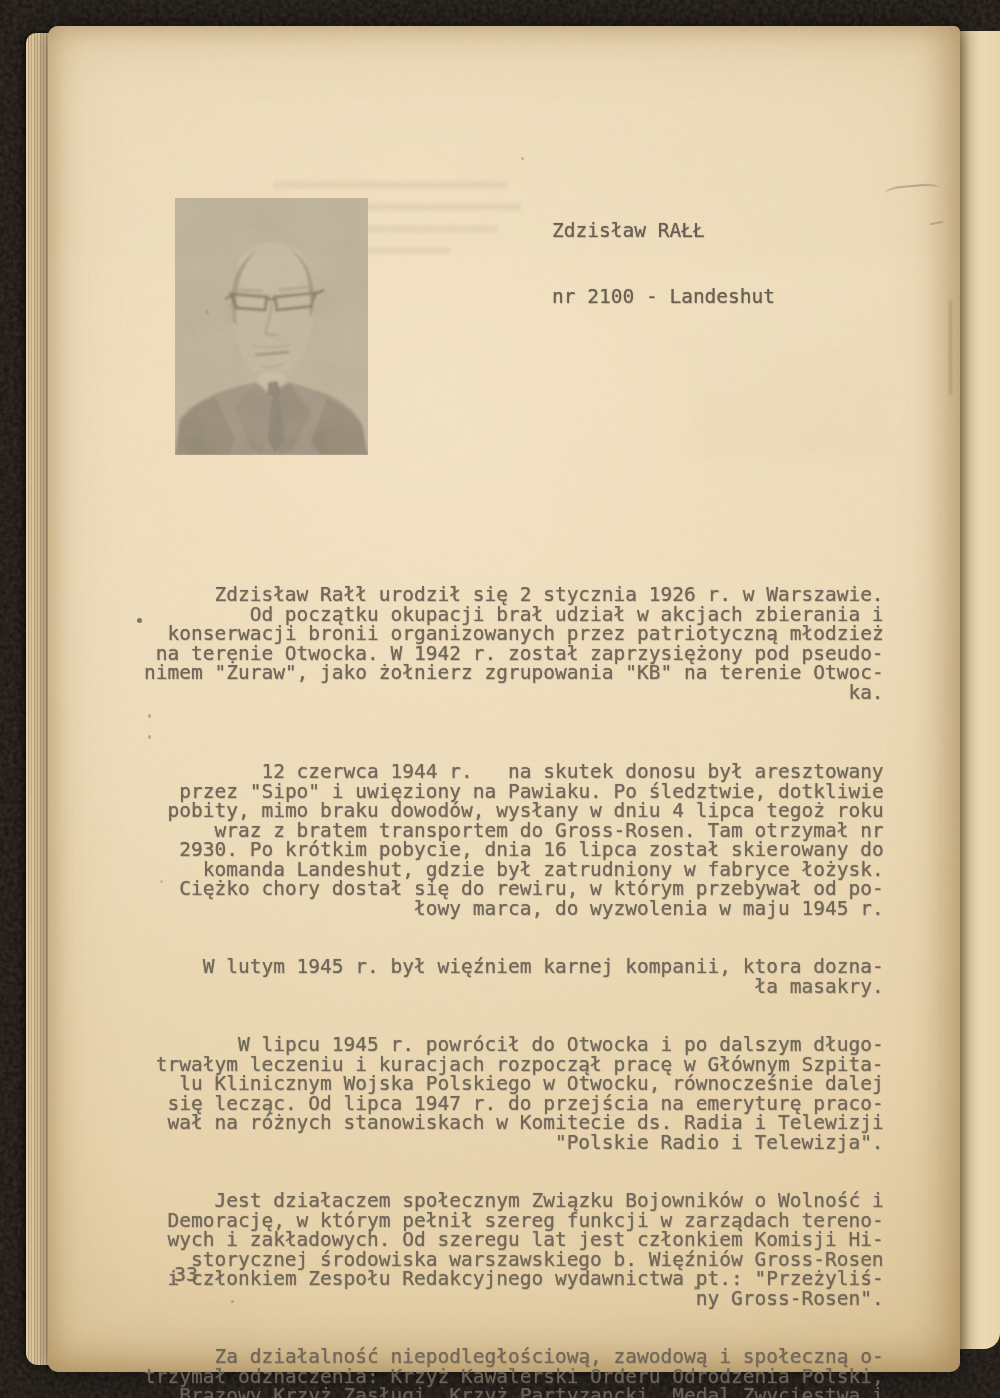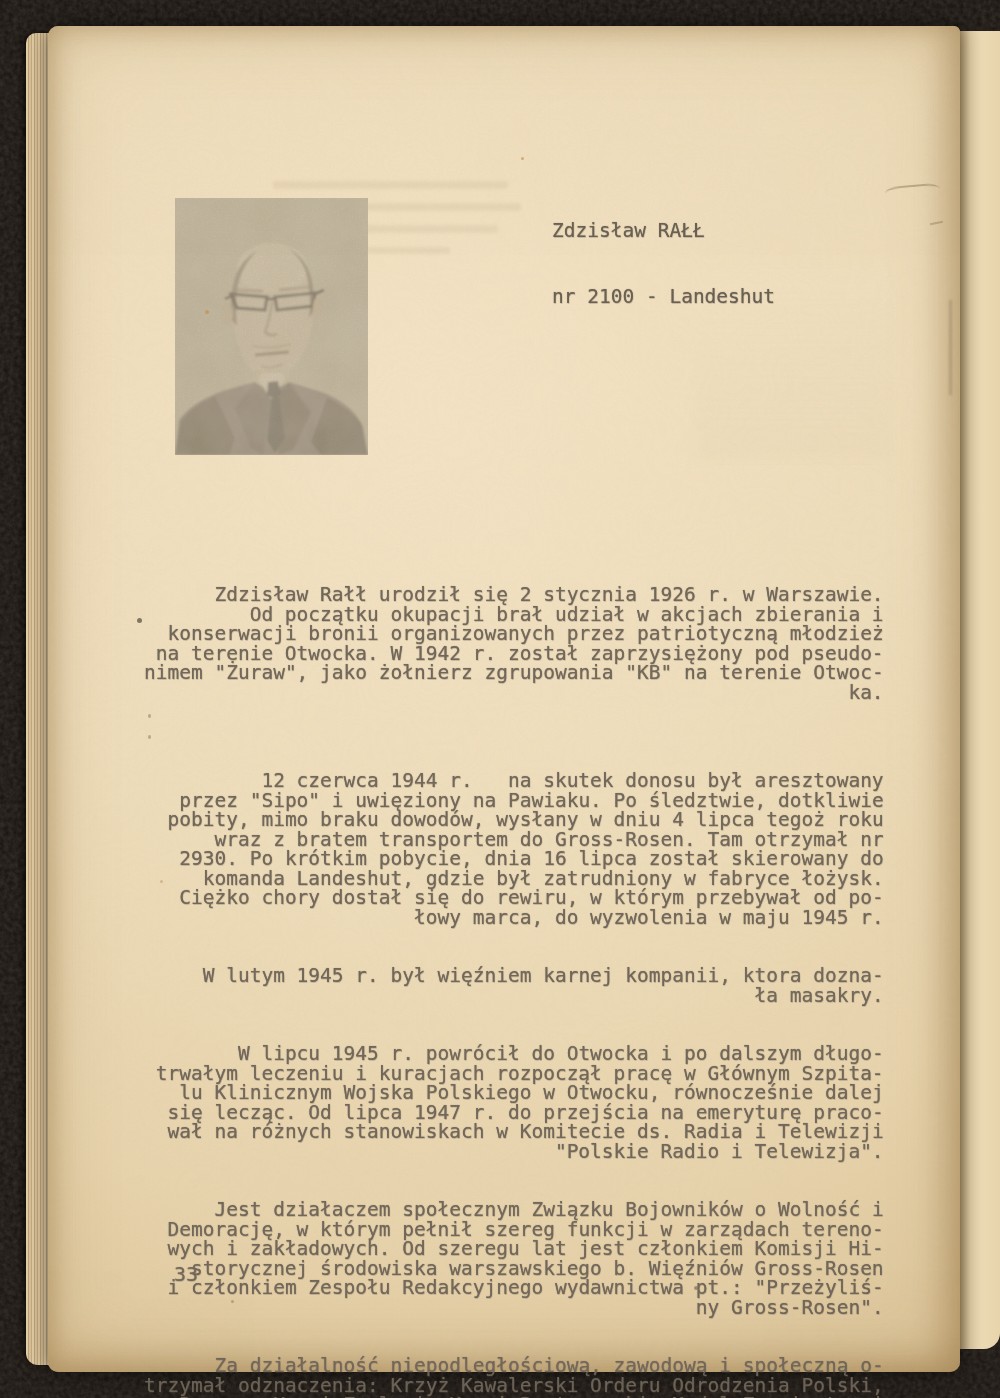--- a/index.html
+++ b/index.html
@@ -51,21 +51,21 @@
   .typewriter {
     color:#6b6257; white-space:pre;
     text-shadow: 0 0 1px rgba(98,88,74,.7), .5px .5px 0 rgba(98,88,74,.22);
     filter: blur(.28px);
   }
   .header-block { position:absolute; left:504px; top:150px; font-size:19.5px; line-height:22px; color:#635b50; }
   .header-block .hline { white-space:pre; }
 
   .biography { position:absolute; left:96px; top:520px; font-size:19.5px; line-height:19.5px; }
   .para { white-space:pre;text-align:right; }
-  .para.after-gap { margin-top:30px; }
+  .para.after-gap { margin-top:21px; }
 
   .page-number { position:absolute; left:126px; top:1236px; font-size:20px; color:#6e6459; }
 
   .photo { position:absolute; left:127px; top:172px; width:193px; height:257px; filter:blur(.3px) contrast(.96); }
   .photo svg { width:100%; height:100%; display:block; }
 
   
   .ghost-line { position:absolute; background:#a18d72; opacity:.13; filter:blur(1.6px); border-radius:3px; }
   .ghost-photo { position:absolute; left:647px; top:244px; width:195px; height:190px;
     background:linear-gradient(180deg, rgba(244,231,206,.55), rgba(203,183,148,.25));

